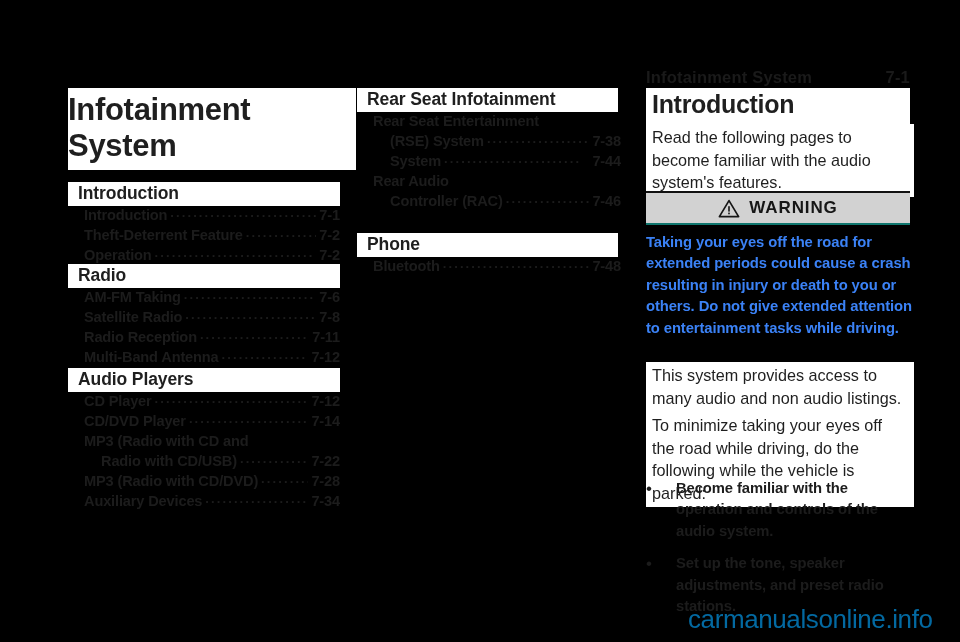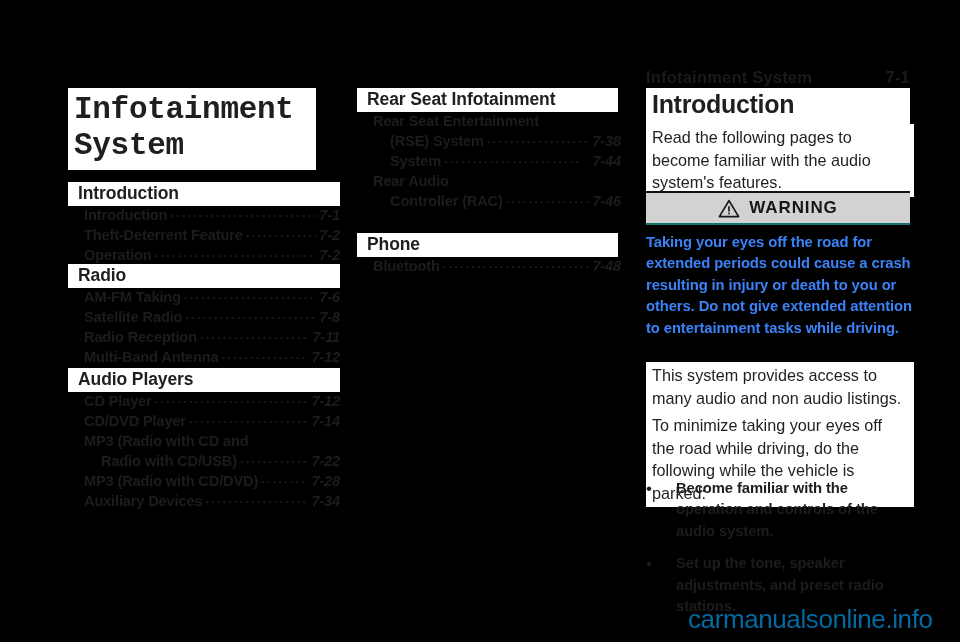--- a/index.html
+++ b/index.html
@@ -39,23 +39,22 @@
   .box {
     position: absolute;
     background: #ffffff;
     box-sizing: border-box;
   }
 
   
   .chapter {
     left: 68px;
     top: 88px;
-    width: 248px;
-    padding: 4px 8px 6px 6px;
-    font-family: Liberation Mono, monospace;
+    width: 288px;
+    padding: 4px 8px 6px 0;
   }
   .chapter .line {
     font-size: 31px;
     font-weight: bold;
     line-height: 1.16;
     color: #1f1f1f;
     letter-spacing: -.3px;
   }
 
   
@@ -89,21 +88,21 @@
   .entry .dots {
     flex: 1 1 auto;
     overflow: hidden;
     white-space: nowrap;
     font-weight: bold;
     letter-spacing: 2.1px;
     font-size: 13px;
     position: relative;
     top: -2px;
   }
-  .entry .pg { flex: 0 0 auto; padding-left: 3px; text-align: center; font-style: italic; }
+  .entry .pg { flex: 0 0 auto; padding-left: 3px; text-align: center; }
   .entry.cont { padding-left: 17px; }
   .entry.plain { display: block; }
 
   
   .introHead {
     left: 646px;
     top: 88px;
     width: 264px;
     padding: 2px 8px 4px 6px;
   }

